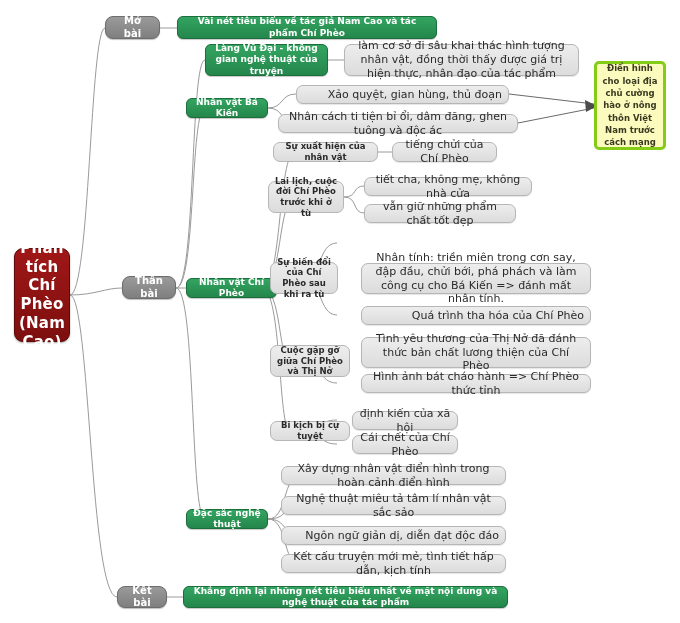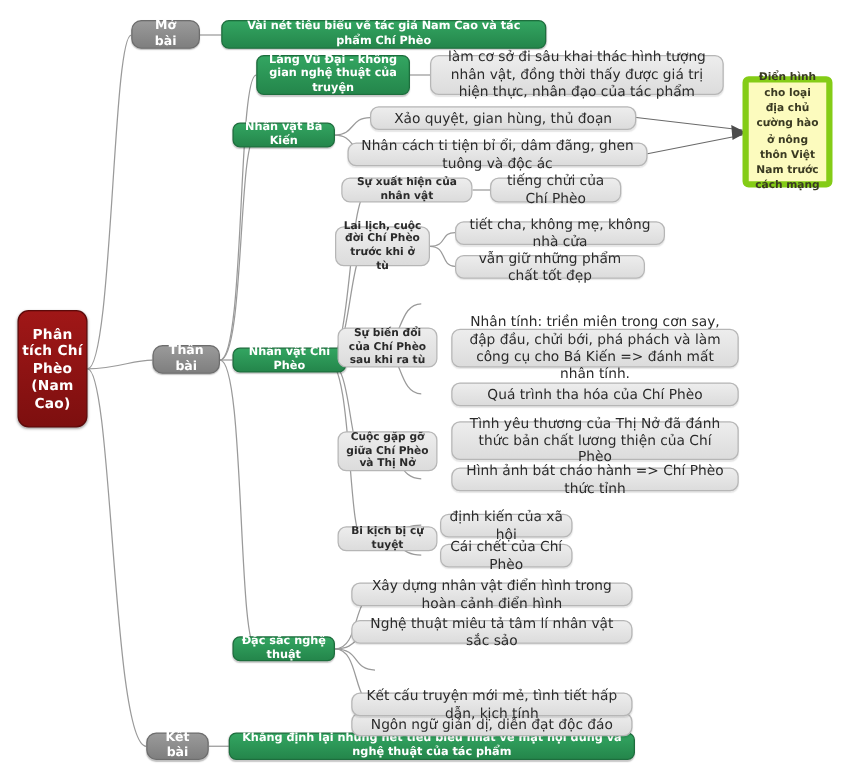--- a/index.html
+++ b/index.html
@@ -9,33 +9,33 @@
     font-family:"DejaVu Sans","Liberation Sans",sans-serif;
     overflow:hidden;
     position:relative;
   }
   #canvas{position:absolute;left:0;top:0;width:680px;height:623px;}
   svg.links{position:absolute;left:0;top:0;width:680px;height:623px;pointer-events:none;}
 
   .node{
     position:absolute;
     box-sizing:border-box;
-    display:flex;align-items:center;justify-content:center;
+    display:flex;align-items:center;justify-content:flex-end;
     text-align:center;
     line-height:1.25;
     border-radius:7px;
   }
 
   
   .root{
     background:#8c1212;
     background-image:linear-gradient(180deg,#a01717 0%,#7d0f0f 100%);
     color:#ffffff;
     font-weight:bold;
-    font-size:11px;
+    font-size:15px;
     border:1px solid #5e0a0a;
     border-radius:9px;
     padding:6px 0;
     box-shadow:0 1px 2px rgba(0,0,0,.35);
     letter-spacing:.2px;
   }
 
   
   .pill{
     background:#8d8d8d;
@@ -86,21 +86,21 @@
     border-radius:7px;
     padding:3px 5px;
   }
 
   
   .note{
     background:#fcfbbe;
     color:#3a3a22;
     font-size:8.5px;
     font-weight:bold;
-    border:5px solid #84cc16;
+    border:3px solid #84cc16;
     border-radius:5px;
     padding:5px 4px;
     line-height:1.45;
   }
 </style>
 </head>
 <body>
 
 <div id="canvas">
 
@@ -217,21 +217,21 @@
   <div class="node sub" style="left:268px;top:181px;width:76px;height:32px;">
     <span>Lai lịch, cuộc đời Chí Phèo trước khi ở tù</span>
   </div>
   <div class="node leaf" style="left:364px;top:177px;width:168px;height:19px;">
     <span>tiết cha, không mẹ, không nhà cửa</span>
   </div>
   <div class="node leaf" style="left:364px;top:204px;width:152px;height:19px;">
     <span>vẫn giữ những phẩm chất tốt đẹp</span>
   </div>
 
-  <div class="node sub" style="left:270px;top:262px;width:80px;height:32px;">
+  <div class="node sub" style="left:270px;top:262px;width:68px;height:32px;">
     <span>Sự biến đổi của Chí Phèo sau khi ra tù</span>
   </div>
   <div class="node leaf" style="left:361px;top:263px;width:230px;height:31px;">
     <span>Nhân tính: triền miên trong cơn say, đập đầu, chửi bới, phá phách và làm công cụ cho Bá Kiến =&gt; đánh mất nhân tính.</span>
   </div>
   <div class="node leaf" style="left:361px;top:306px;width:230px;height:19px;">
     <span>Quá trình tha hóa của Chí Phèo</span>
   </div>
 
   <div class="node sub" style="left:270px;top:345px;width:80px;height:32px;">
@@ -256,20 +256,20 @@
 
   <div class="node green" style="left:186px;top:509px;width:82px;height:20px;">
     <span>Đặc sắc nghệ thuật</span>
   </div>
   <div class="node leaf" style="left:281px;top:466px;width:225px;height:19px;">
     <span>Xây dựng nhân vật điển hình trong hoàn cảnh điển hình</span>
   </div>
   <div class="node leaf" style="left:281px;top:496px;width:225px;height:19px;">
     <span>Nghệ thuật miêu tả tâm lí nhân vật sắc sảo</span>
   </div>
-  <div class="node leaf" style="left:281px;top:526px;width:225px;height:19px;margin-top:44px;">
+  <div class="node leaf" style="left:281px;top:526px;width:225px;height:19px;">
     <span>Ngôn ngữ giản dị, diễn đạt độc đáo</span>
   </div>
   <div class="node leaf" style="left:281px;top:554px;width:225px;height:19px;">
     <span>Kết cấu truyện mới mẻ, tình tiết hấp dẫn, kịch tính</span>
   </div>
 
 </div>
 
 </body></html>

